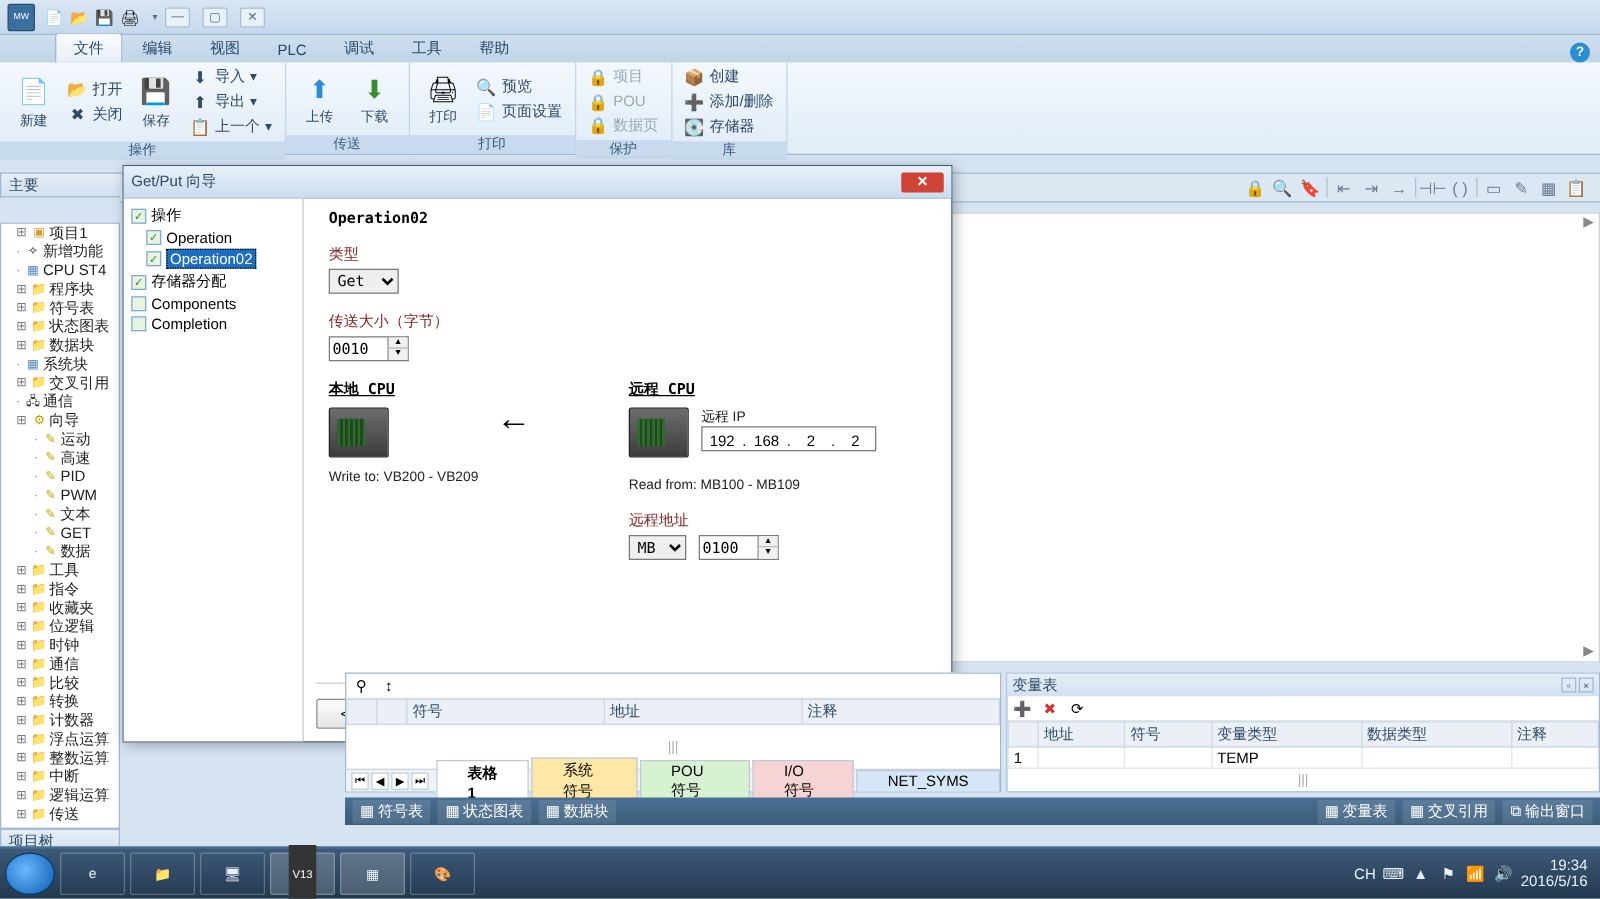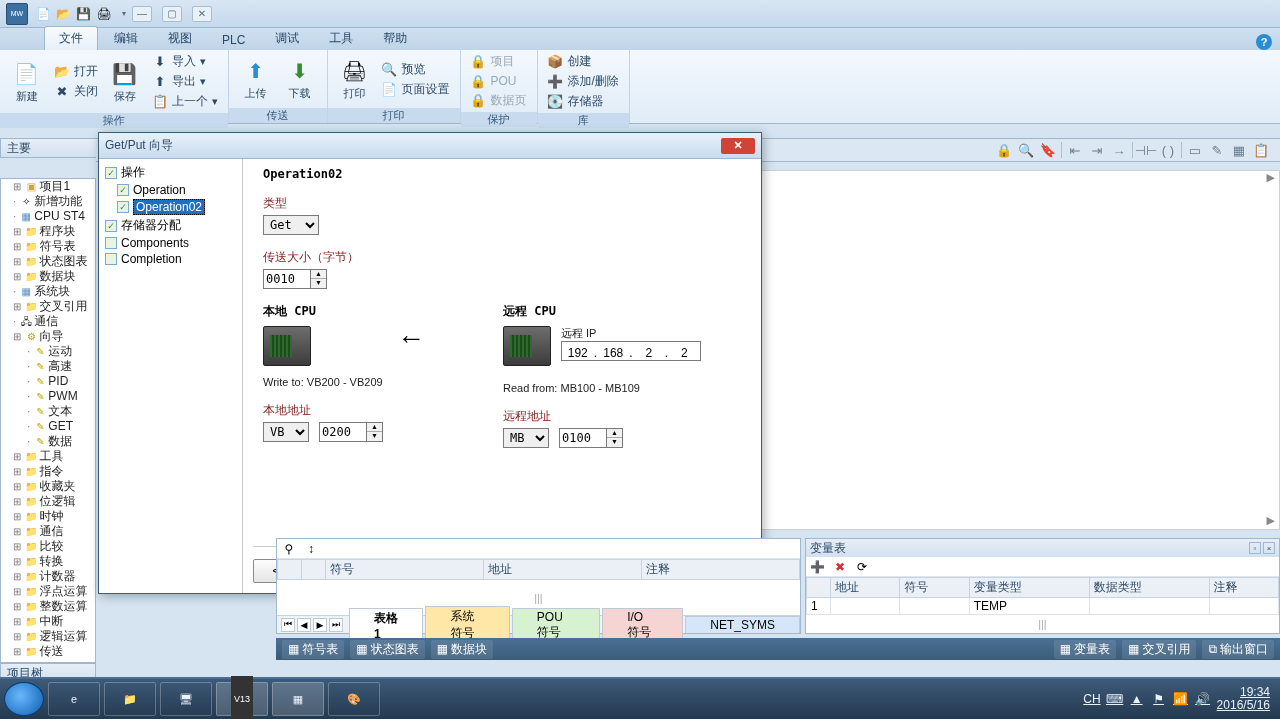--- a/index.html
+++ b/index.html
@@ -74,21 +74,21 @@
 .fld { margin-bottom:14px; }
 .fld label { display:block; font-size:12px; color:#7f1d1d; margin-bottom:3px; }
 .fld select,.fld input[type=text] { border:1px solid #7a7a7a; height:20px; font-size:12px; padding:0 2px; font-family:"SimSun",monospace; }
 .spin { display:flex; }
 .spin input { width:48px; }
 .spin .btns { width:16px; display:flex; flex-direction:column; border:1px solid #7a7a7a; border-left:none; }
 .spin .btns span { height:9px; font-size:7px; text-align:center; line-height:8px; background:#f1f1f1; cursor:pointer; }
 .spin .btns span:first-child { border-bottom:1px solid #aaa; }
 .cpurow { display:flex; gap:60px; margin-top:6px; }
 .cpubox { }
-.cpubox .hd { font-weight:bold; font-family:"SimSun",monospace; margin-bottom:6px; }
+.cpubox .hd { font-weight:bold; font-family:"SimSun",monospace; margin-bottom:6px;text-decoration:underline; }
 .plcimg { width:48px; height:40px; background:linear-gradient(#6d6d6d,#3c3c3c); border:1px solid #222; border-radius:2px; position:relative; margin-bottom:6px; }
 .plcimg::after { content:""; position:absolute; left:6px; top:8px; width:22px; height:22px; background:repeating-linear-gradient(90deg,#2f6b2f 0 2px,#1e4a1e 2px 4px); }
 .arrowdir { font-size:28px; font-weight:bold; position:absolute; left:154px; top:160px; }
 .small { font-size:11px; color:#222; }
 .ipbox { border:1px solid #7a7a7a; height:20px; width:140px; display:flex; align-items:flex-end; justify-content:space-around; font-family:monospace; font-size:12px; }
 .ipbox span { flex:1; text-align:center; }
 .ipbox .dot { flex:0 0 4px; }
 .dlg-btns { position:absolute; bottom:10px; left:10px; right:10px; display:flex; gap:10px; border-top:1px solid #ccc; padding-top:12px; }
 .dlg-btns button { width:82px; height:24px; background:linear-gradient(#fdfdfd,#e4e4e4); border:1px solid #8a8a8a; border-radius:2px; font-size:12px; cursor:pointer; }
 .dlg-btns .gap { flex:1; }
@@ -121,21 +121,21 @@
 .footer-tabs .ft { display:flex; align-items:center; gap:3px; padding:1px 6px; background:rgba(255,255,255,0.1); border-radius:2px; }
 .statusbar { position:absolute; left:0; right:0; top:660px; height:18px; background:linear-gradient(#4a6f93,#3b5d7a); color:#fff; display:flex; align-items:center; padding:0 6px; font-size:11px; gap:16px;margin-top:17px; }
 .statusbar .slot { display:flex; align-items:center; gap:4px; }
 .statusbar .led { width:10px; height:10px; border-radius:50%; background:#7fa8c9; border:1px solid #2e4560; }
 
 
 .taskbar { position:absolute; left:0; right:0; bottom:0; height:40px; background:linear-gradient(#3e5a78,#23394f); display:flex; align-items:center; padding:0 4px; gap:4px; }
 .taskbar .start { width:40px; height:34px; background:radial-gradient(circle at 40% 40%,#6bb7ff,#0a5db0); border-radius:50%; border:1px solid #083c6f; }
 .taskbar .titem { width:52px; height:34px; border:1px solid rgba(255,255,255,0.25); border-radius:2px; display:flex; align-items:center; justify-content:center; color:#e9f2fb; font-size:11px; }
 .taskbar .titem.active { background:rgba(255,255,255,0.18); }
-.taskbar .tray { margin-left:auto; display:flex; align-items:center; gap:6px; color:#e9f2fb; font-size:11px; padding-right:6px;text-decoration:underline; }
+.taskbar .tray { margin-left:auto; display:flex; align-items:center; gap:6px; color:#e9f2fb; font-size:11px; padding-right:6px; }
 .taskbar .tray .clk { text-align:right; line-height:13px; }
 .taskbar .tray .ic { width:16px; height:16px; display:inline-flex; align-items:center; justify-content:center; }
 </style>
 </head>
 <body>
 
 <div class="titlebar">
   <div class="appicon">MW</div>
   <div class="qat">
     <span>📄</span>
@@ -473,33 +473,20 @@
               <span>▼</span>
             </div>
         </div>
       </div>
 
       <div class="cpurow">
         <div class="cpubox" style="width:180px;position:relative">
           <div class="hd">本地 CPU</div>
           <div class="plcimg"></div>
           <div class="small" style="margin-top:10px">Write to:  VB200 - VB209</div>
-          <div class="fld" style="margin-top:14px">
-            <label>本地地址</label>
-            <div style="display:flex;gap:10px;align-items:center">
-              <select style="width:46px"><option>VB</option></select>
-              <div class="spin">
-                <input type="text" value="0200" style="">
-                <div class="btns">
-                    <span>▲</span>
-                    <span>▼</span>
-                  </div>
-              </div>
-            </div>
-          </div>
         </div>
         <div class="cpubox" style="width:220px">
           <div class="hd">远程 CPU</div>
           <div style="display:flex;gap:10px;align-items:flex-start">
             <div class="plcimg"></div>
             <div>
               <div class="small">远程 IP</div>
               <div class="ipbox">
                 <span>192</span>
                   <span class="dot">.</span>

